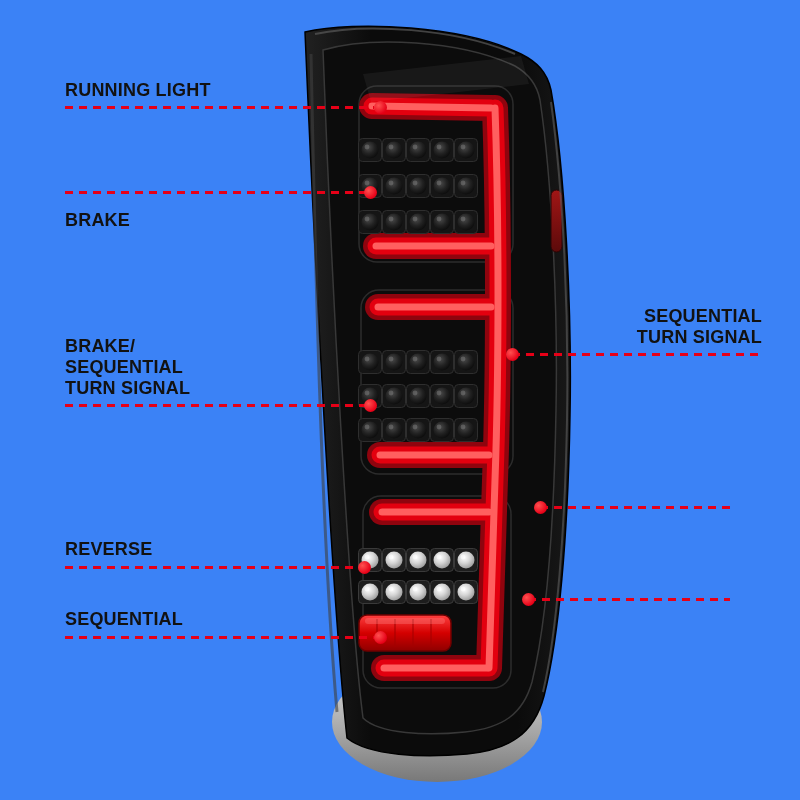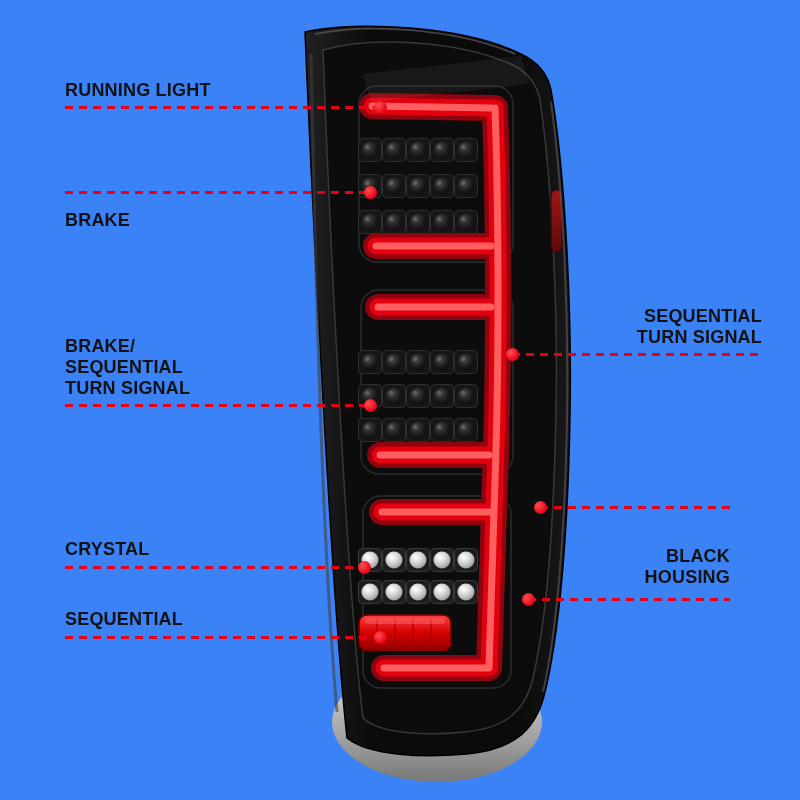--- a/index.html
+++ b/index.html
@@ -263,34 +263,32 @@
   <div class="callout-label" style="left:65px; top:166px;margin-top:44px;">BRAKE</div>
   <div class="leader" style="left:65px; top:191px; width:300px;"></div>
   <div class="dot" style="left:364px; top:186px;"></div>
 
   <div class="callout-label" style="left:65px; top:336px;">BRAKE/
 SEQUENTIAL
 TURN SIGNAL</div>
   <div class="leader" style="left:65px; top:404px; width:300px;"></div>
   <div class="dot" style="left:364px; top:399px;"></div>
 
-  <div class="callout-label" style="left:65px; top:539px;">CRYSTAL</div>
+  <div class="callout-label" style="left:65px; top:539px;">REVERSE</div>
   <div class="leader" style="left:65px; top:566px; width:294px;"></div>
   <div class="dot" style="left:358px; top:561px;"></div>
 
   <div class="callout-label" style="left:65px; top:609px;">SEQUENTIAL</div>
   <div class="leader" style="left:65px; top:636px; width:310px;"></div>
   <div class="dot" style="left:374px; top:631px;"></div>
 
   <div class="callout-label right" style="right:38px; top:306px;">SEQUENTIAL
 TURN SIGNAL</div>
   <div class="leader" style="left:512px; top:353px; width:246px;"></div>
   <div class="dot" style="left:506px; top:348px;"></div>
 
   <div class="leader" style="left:540px; top:506px; width:196px;"></div>
   <div class="dot" style="left:534px; top:501px;"></div>
 
-  <div class="callout-label right" style="right:70px; top:546px;">BLACK
-HOUSING</div>
   <div class="leader" style="left:528px; top:598px; width:202px;"></div>
   <div class="dot" style="left:522px; top:593px;"></div>
 
 </div>
 
 </body></html>

